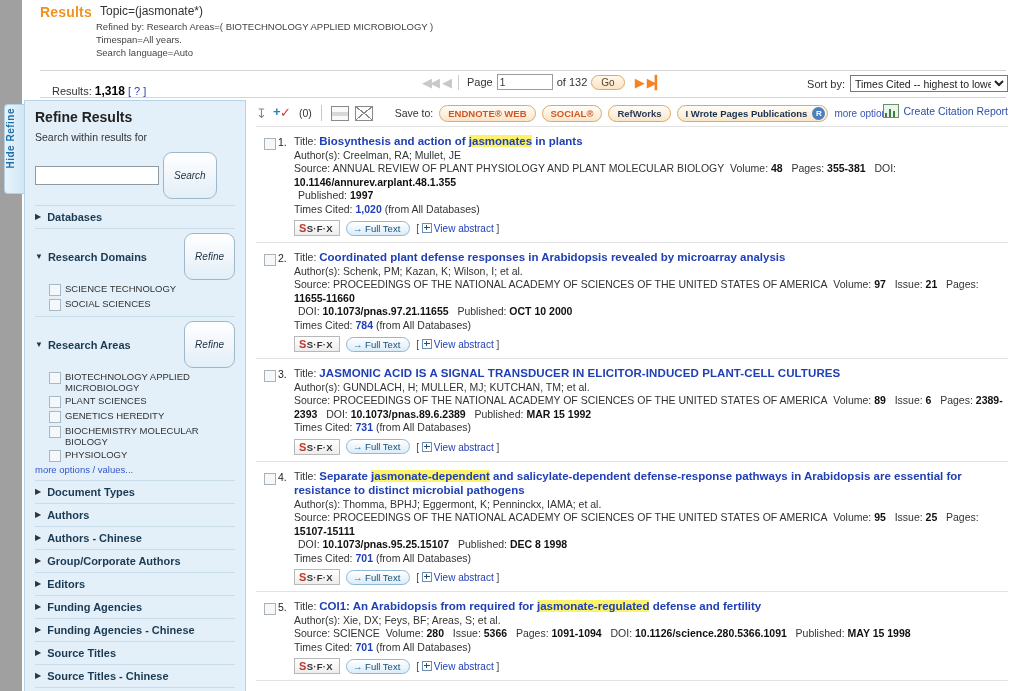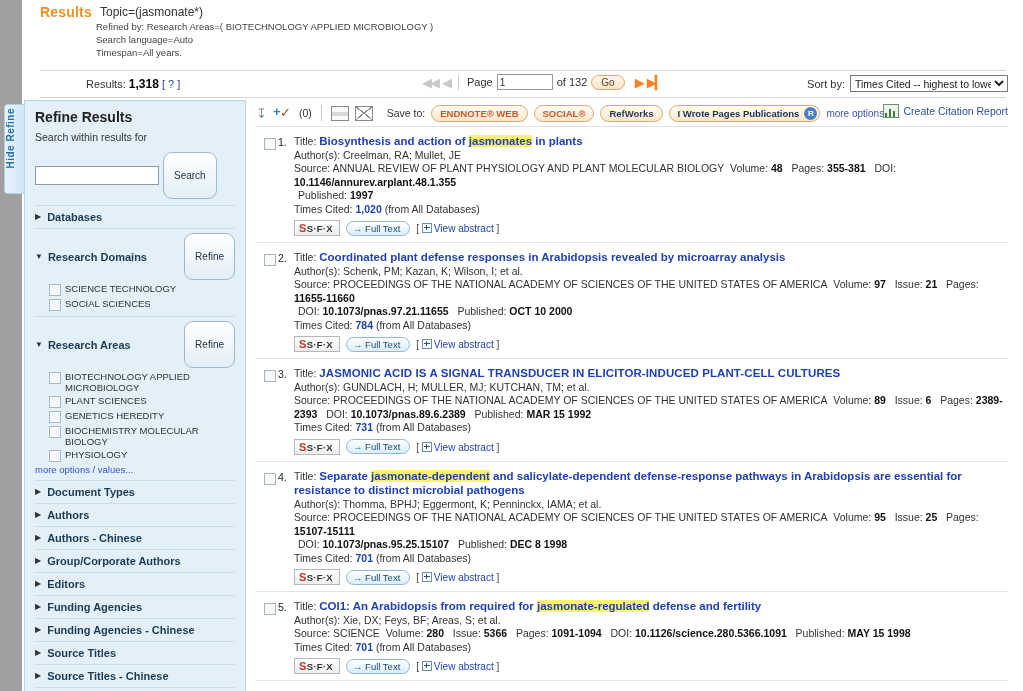--- a/index.html
+++ b/index.html
@@ -21,21 +21,21 @@
     width: 1001px; height: 691px;
     background: #ffffff;
   }
 
   
   .results-header {
     position: absolute;
     left: 40px; top: 4px;
     width: 960px;
   }
-  .rh-row { display: flex; align-items: center; }
+  .rh-row { display: flex; align-items: flex-start; }
   .rh-label {
     color: #f0921e;
     font-weight: bold;
     font-size: 14px;
     min-width: 48px;
     margin-right: 8px;
     letter-spacing: 0.2px;
   }
   .rh-query {
     font-size: 12px;
@@ -57,22 +57,22 @@
   }
 
   
   .results-bar {
     position: absolute;
     left: 40px; top: 74px;
     width: 968px;
     height: 22px;
   }
   .rb-count {
-    position: absolute; left: 12px; top: 3px;
-    font-size: 11px; color: #333; margin-left: 34px;
+    position: absolute; left: 12px; top: 10px;
+    font-size: 11px; color: #333;
   }
   .rb-count b { color: #000; font-size: 12px; }
   .rb-help { color: #2d42b0; }
   .pager {
     position: absolute; left: 382px; top: 0;
     display: flex; align-items: center; gap: 4px;
     font-size: 11px;
   }
   .pg-ico {
     color: #c9c9c9;
@@ -169,20 +169,21 @@
   }
   .pill-btn {
     border: 1px solid #9fb8c9;
     background: linear-gradient(#ffffff,#e2eef7);
     border-radius: 9px;
     font-size: 10px;
     color: #234;
     padding: 17px 10px;
     cursor: pointer;
     white-space: nowrap;
+    font-style: italic;
   }
   .facet {
     border-top: 1px solid #c8dcea;
     padding: 4px 0 3px 0;
   }
   .facet:first-of-type { border-top: none; }
   .facet-head {
     display: flex; align-items: center; justify-content: space-between;
     cursor: pointer;
   }
@@ -248,21 +249,21 @@
   }
   .ico-mail {
     background:
       linear-gradient(to bottom right, transparent 46%, #8a8a8a 46%, #8a8a8a 52%, transparent 52%),
       linear-gradient(to bottom left, transparent 46%, #8a8a8a 46%, #8a8a8a 52%, transparent 52%),
       #fbfbfb;
   }
   .ico-print {
     background: linear-gradient(#fafafa 0%, #fafafa 35%, #d8d8d8 35%, #d8d8d8 70%, #fafafa 70%);
   }
-  .saveto-label { font-size: 10.5px; color: #333; margin-left: 8px; }
+  .saveto-label { font-size: 10.5px; color: #333; margin-left: 16px; }
   .save-pill {
     border: 1px solid #dca96a;
     background: linear-gradient(#fffdf8,#fae6c9);
     border-radius: 9px;
     font-size: 9.5px; font-weight: bold;
     padding: 2px 8px;
     cursor: pointer;
     white-space: nowrap;
   }
   .save-pill.en { color: #cf5626; }
@@ -373,22 +374,22 @@
 
 <div id="page">
   <div id="content-bg"></div>
 
   <div class="results-header">
     <div class="rh-row">
       <div class="rh-label">Results</div>
       <div class="rh-query">Topic=(jasmonate*)</div>
     </div>
     <div class="rh-sub">Refined by: Research Areas=( BIOTECHNOLOGY APPLIED MICROBIOLOGY )</div>
+    <div class="rh-sub">Timespan=All years.</div>
     <div class="rh-sub">Search language=Auto</div>
-    <div class="rh-sub">Timespan=All years.</div>
   </div>
 
   <div class="hrule" style="top:70px;"></div>
   <div class="hrule" style="top:97px;"></div>
 
   <div class="results-bar">
     <div class="rb-count">
       <span>Results:</span>
       <b>1,318</b>
       <span class="rb-help">[ ? ]</span>

